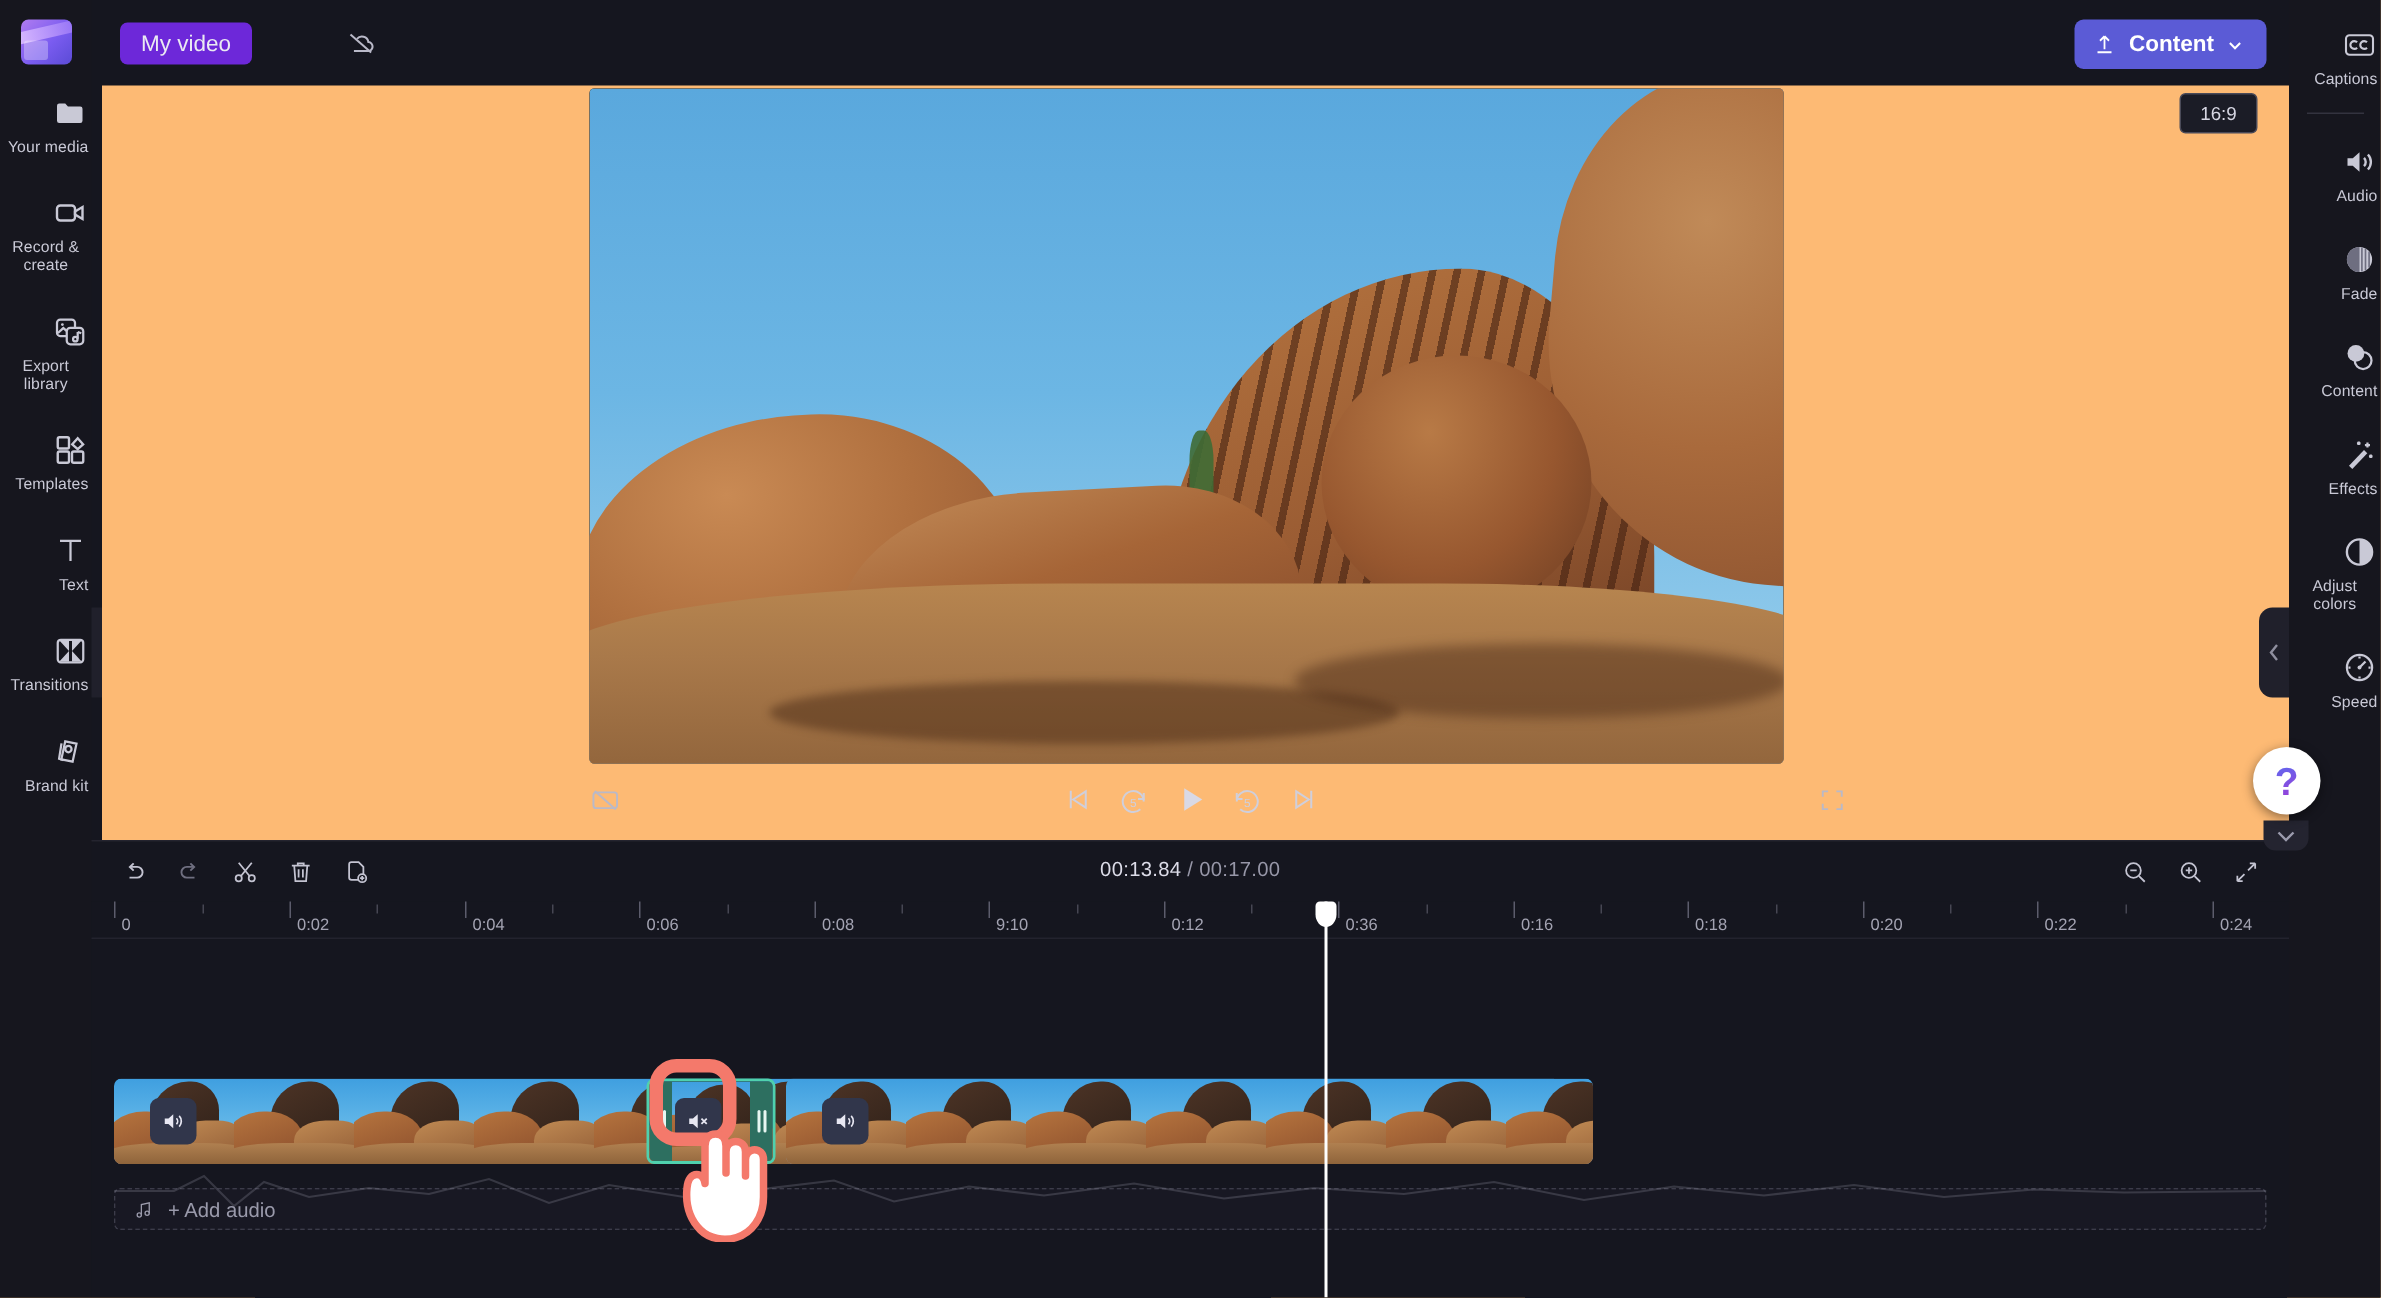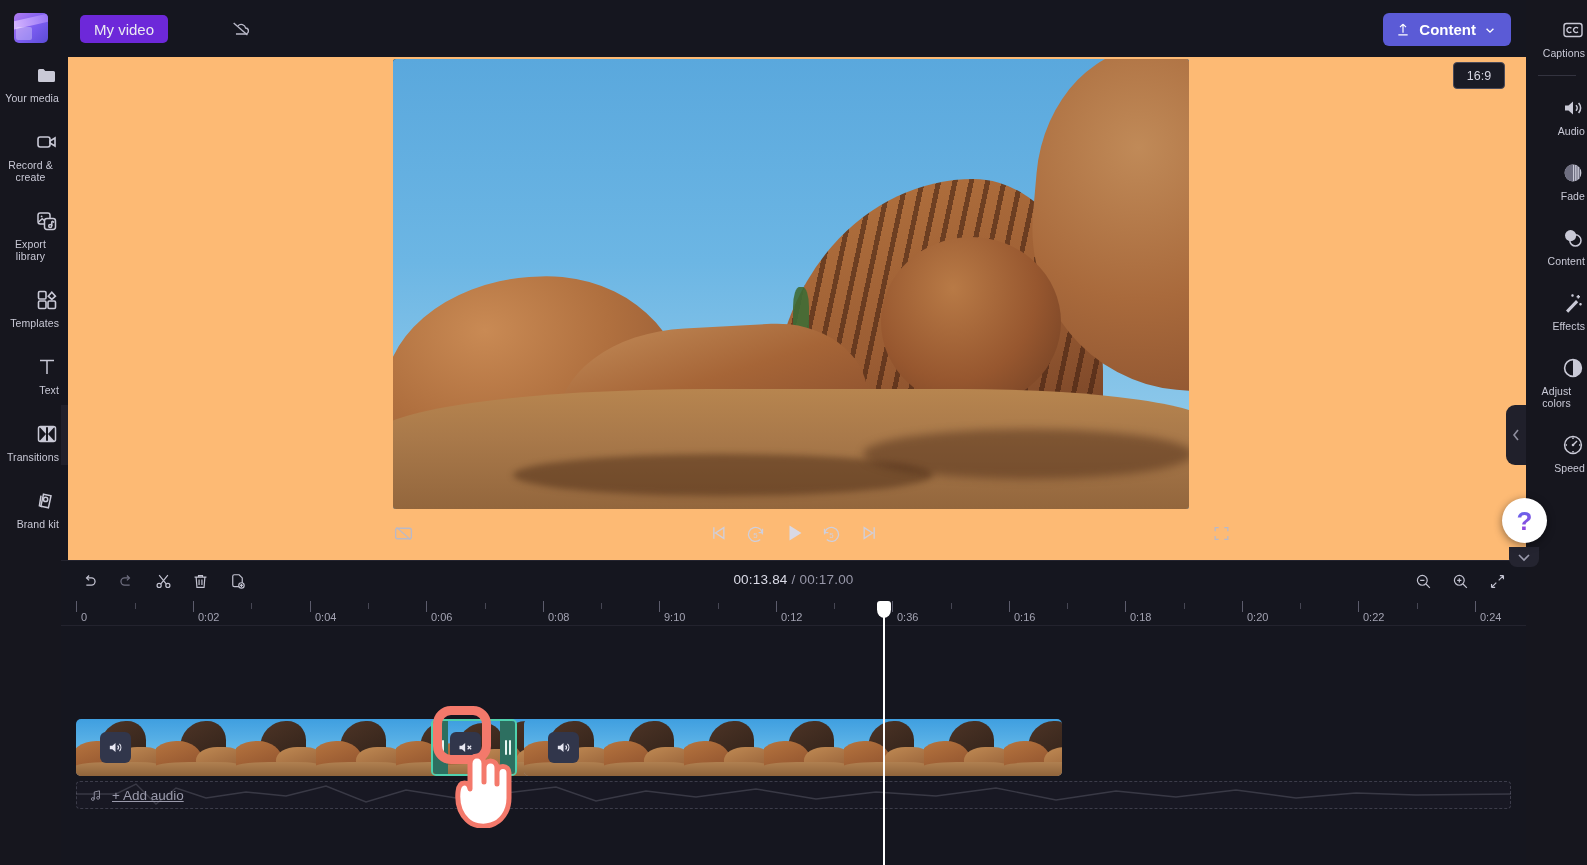--- a/index.html
+++ b/index.html
@@ -200,21 +200,21 @@
     position:absolute; top:10px; font-size:11px; color:#a3a3b2; white-space:nowrap;
   }
   .track-area { position:absolute; left:0; top:25px; width:1465px; height:239px; }
   .add-track {
     position:absolute; left:15px; height:28px;
     border:1px dashed #3c3c4a; border-radius:4px;
     display:flex; align-items:center; gap:9px; padding-left:12px;
     color:#9a9aab; font-size:13.5px; cursor:pointer; background:#181823;
   }
   .text-track { top:60px; width:1435px; }
-  .audio-track { top:155px; width:1435px;text-decoration:underline; }
+  .audio-track { top:166px; width:1435px; }
   .video-track {
     position:absolute; left:15px; top:93px; height:57px; width:1435px;
   }
   .clip {
     position:absolute; top:0; height:57px; border-radius:5px; overflow:hidden;
     display:flex;
   }
   .clip-a { left:0; width:968px; }
   .thumb { flex:0 0 auto; width:80px; height:57px; position:relative; overflow:hidden; }
   .th-sky { position:absolute; inset:0; background:linear-gradient(180deg,#3f9fe0 0%,#63b7e8 55%,#8fcdee 100%); }

